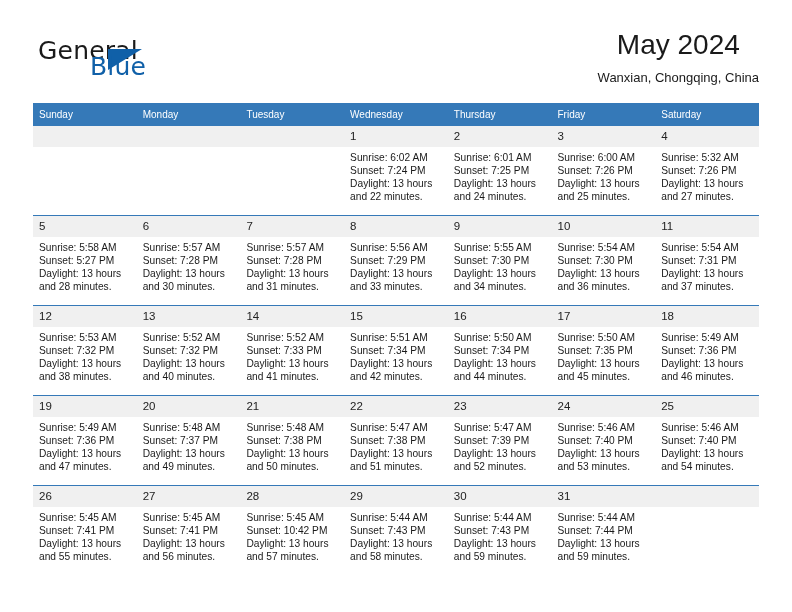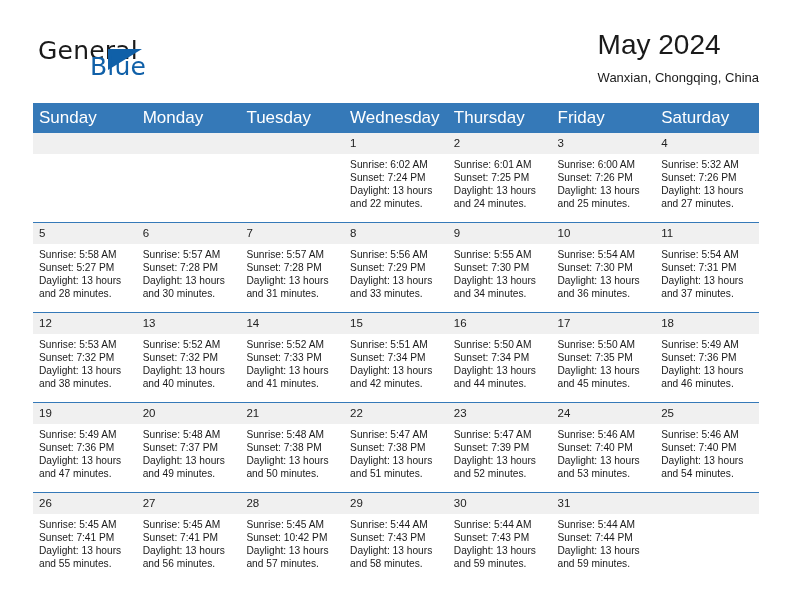--- a/index.html
+++ b/index.html
@@ -64,21 +64,21 @@
     width: 0;
     height: 0;
     border-left: 34px solid #1060a8;
     border-bottom: 21px solid transparent;
   }
 
   .title-block {
     position: absolute;
     right: 0;
     top: 0;
-    text-align: left;
+    text-align: center;
   }
   .cal-title {
     font-size: 28px;
     line-height: 34px;
     color: #1a1a1a;
     font-weight: 400;
     white-space: nowrap;
   }
   .cal-subtitle {
     margin-top: 7px;
@@ -97,21 +97,21 @@
     width: 726px;
   }
   table.cal-table {
     width: 726px;
     border-collapse: collapse;
     table-layout: fixed;
   }
   table.cal-table th {
     background: #3579b8;
     color: #ffffff;
-    font-size: 17px;
+    font-size: 10px;
     font-weight: normal;
     text-align: left;
     padding: 5px 0 5px 6px;
     height: 13px;
     border: none;
   }
   table.cal-table td {
     vertical-align: top;
     padding: 0;
     border: none;

